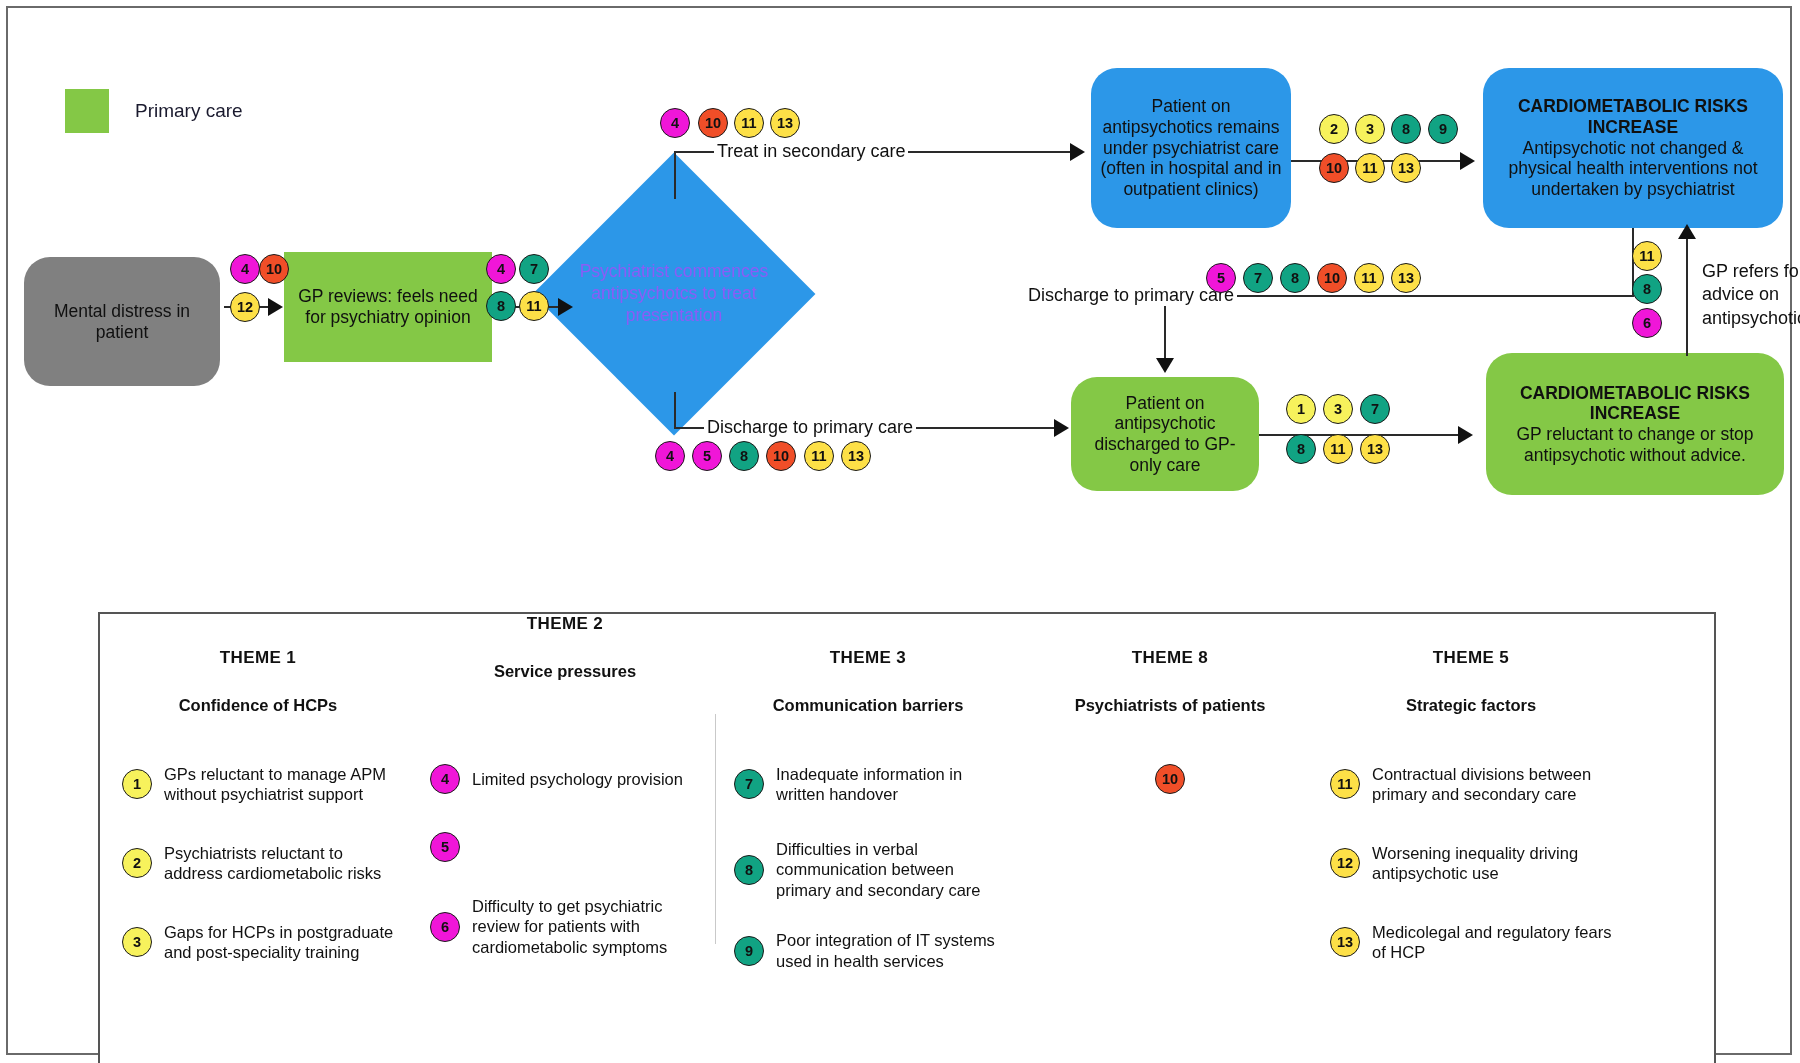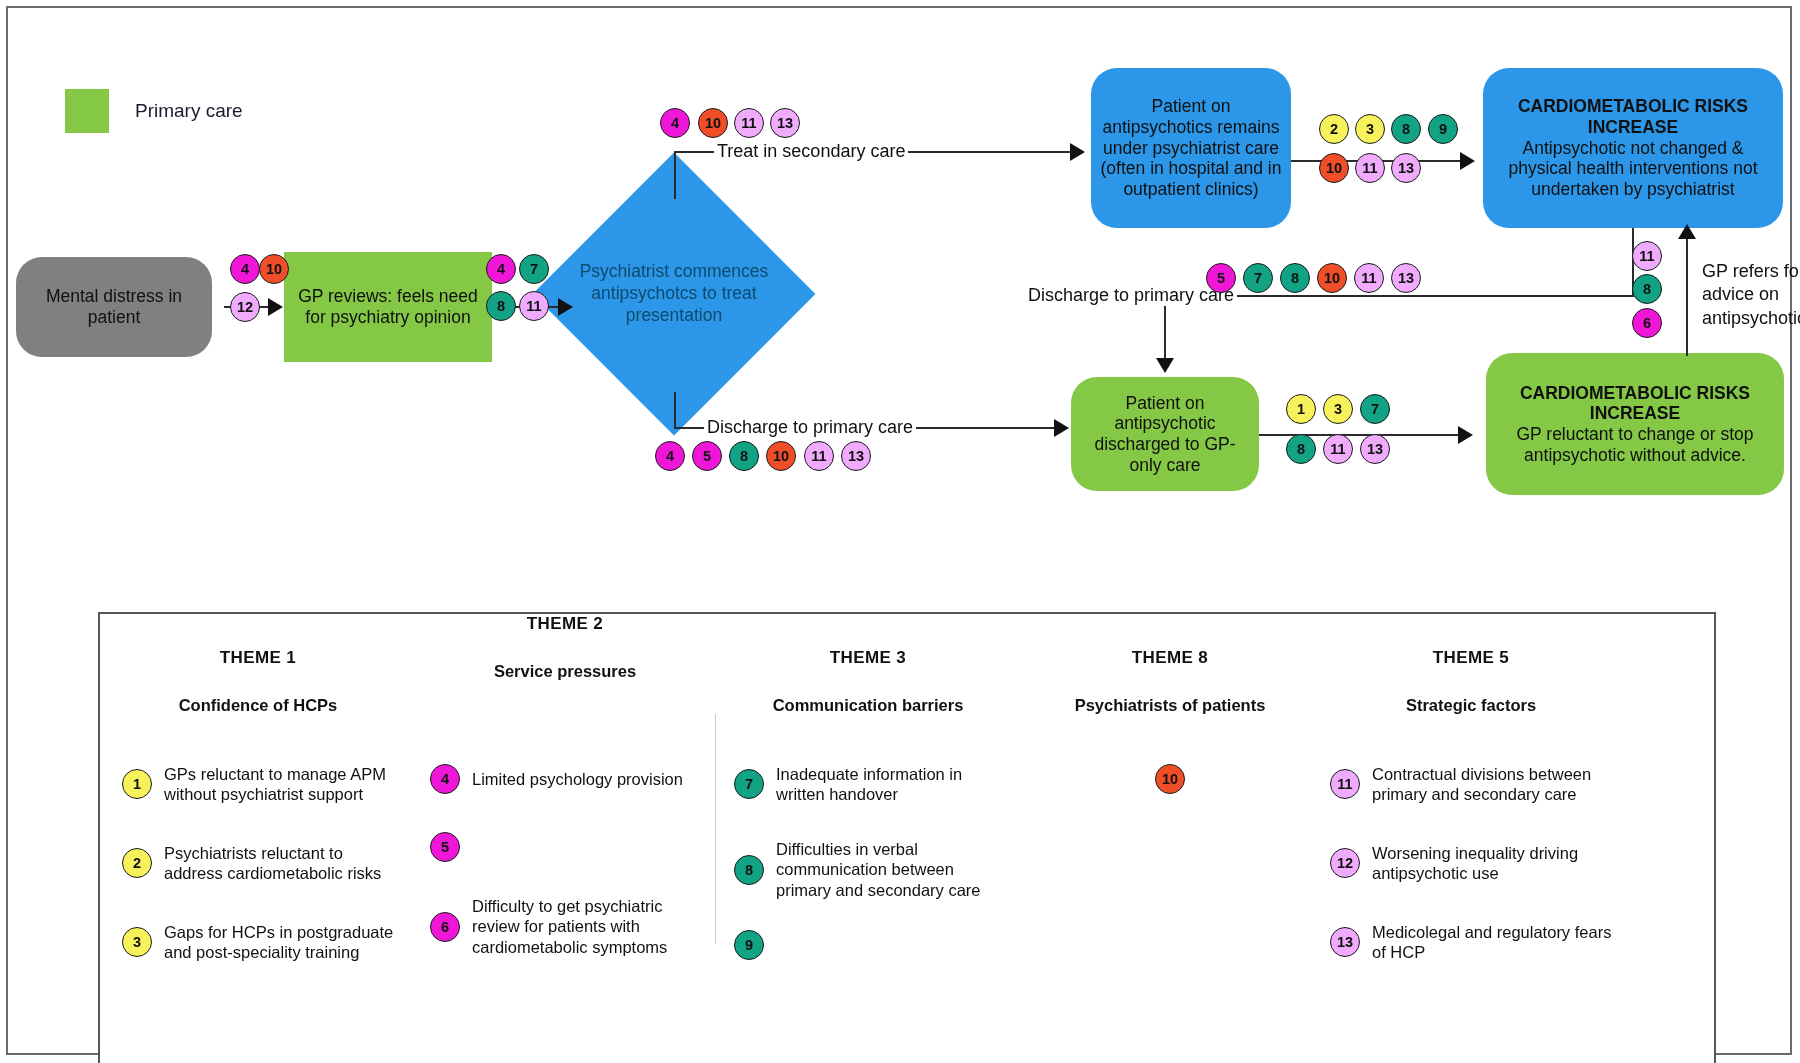--- a/index.html
+++ b/index.html
@@ -16,29 +16,29 @@
   .node.gray{background:#808080;border-radius:26px;}
   .node.green{background:#84c846;}
   .node.green.round{border-radius:26px;}
   .node.blue{background:#2c97e8;border-radius:26px;}
   .node b{font-weight:bold;}
   .nodetxt{width:100%;}
 
   
   .diamond-wrap{position:absolute;}
   .diamond{position:absolute;left:0;top:0;width:100%;height:100%;background:#2c97e8;transform:rotate(45deg);}
-  .diamond-label{position:absolute;left:0;top:0;width:100%;height:100%;display:flex;align-items:center;justify-content:center;text-align:center;font-size:17.5px;line-height:1.24;color:#0c4a6e;}
+  .diamond-label{position:absolute;left:0;top:0;width:100%;height:100%;display:flex;align-items:center;justify-content:center;text-align:center;font-size:17.5px;line-height:1.24;color:#8b5cf6;}
 
   
   .badge{position:absolute;width:30px;height:30px;border-radius:50%;border:1.6px solid #1a1a1a;
          display:flex;align-items:center;justify-content:center;font-size:14.5px;font-weight:bold;color:#111;box-sizing:border-box;}
   .b-yellow{background:#f7f25c;}
   .b-teal{background:#11a383;}
   .b-red{background:#f04e28;}
-  .b-amber{background:#f0abfc;}
+  .b-amber{background:#fde047;}
   .b-magenta{background:#f016d8;}
 
   
   .ln{position:absolute;background:#2a2a2a;}
   .lnh{height:1.8px;}
   .lnv{width:1.8px;}
   .arw{position:absolute;width:0;height:0;}
   .arw-r{border-top:9px solid transparent;border-bottom:9px solid transparent;border-left:15px solid #111;}
   .arw-d{border-left:9px solid transparent;border-right:9px solid transparent;border-top:15px solid #111;}
   .arw-u{border-left:9px solid transparent;border-right:9px solid transparent;border-bottom:15px solid #111;}
@@ -62,21 +62,21 @@
 
 <div id="frame">
 
   <div class="abs" style="left:57px;top:81px;">
     <div style="display:flex;align-items:center;gap:26px;margin-bottom:37px;">
       <div class="swatch" style="background:#84c846;"></div>
       <div class="legend-label">Primary care</div>
     </div>
   </div>
 
-  <div class="abs node gray" style="left:8px;top:249px;width:196px;height:100px;">
+  <div class="abs node gray" style="left:16px;top:249px;width:196px;height:129px;">
     <span class="nodetxt">Mental distress in patient</span>
   </div>
 
   <div class="abs node green" style="left:276px;top:244px;width:208px;height:110px;">
     <span class="nodetxt">GP reviews: feels need for psychiatry opinion</span>
   </div>
 
   <div class="diamond-wrap" style="left:566px;top:186px;width:200px;height:200px;">
     <div class="diamond"></div>
     <div class="diamond-label">Psychiatrist commences antipsychotcs to treat presentation</div>
@@ -235,20 +235,21 @@
         <div class="item">
           <div class="badge b-teal">7</div>
           <div class="itxt">Inadequate information in written handover</div>
         </div>
         <div class="item" style="margin-top:34px;">
           <div class="badge b-teal">8</div>
           <div class="itxt">Difficulties in verbal communication between primary and secondary care</div>
         </div>
         <div class="item" style="margin-top:30px;">
           <div class="badge b-teal">9</div>
+          <div class="itxt">Poor integration of IT systems used in health services</div>
         </div>
       </div>
     </div>
 
     <div class="col" style="left:935px;width:270px;">
       <div class="th-num" style="margin-top:34px;">THEME 8</div>
       <div class="th-name">Psychiatrists of patients</div>
       <div class="items" style="left:0;width:270px;">
         <div class="item" style="justify-content:center;">
           <div class="badge b-red">10</div>

